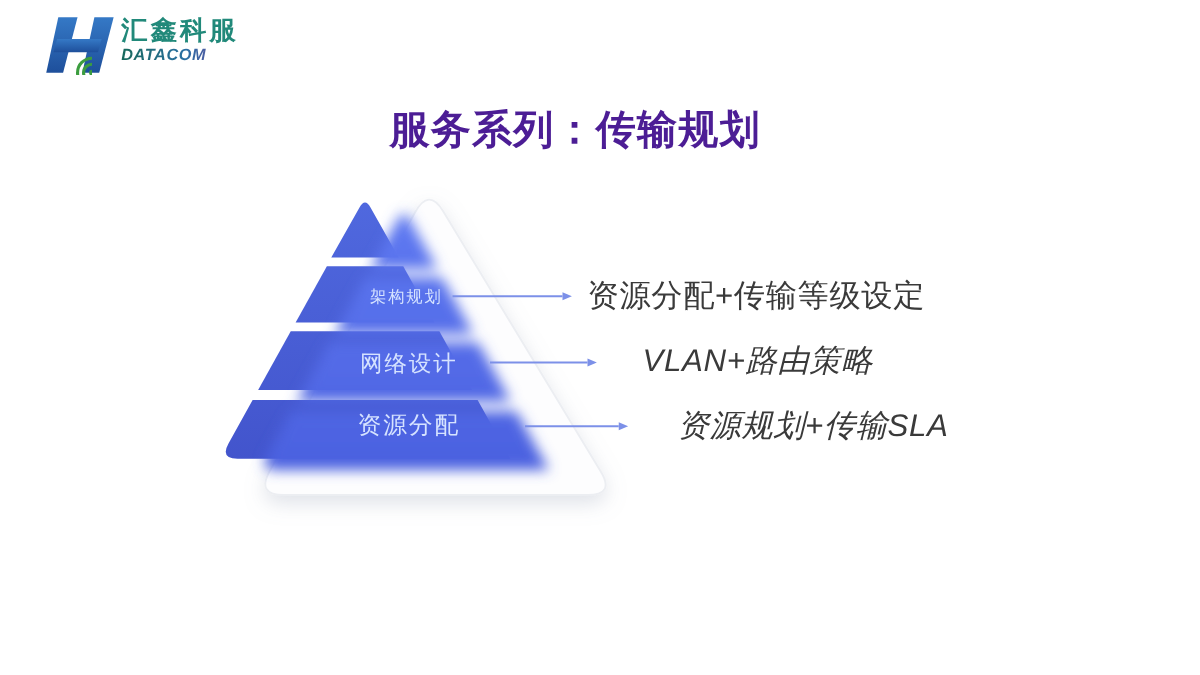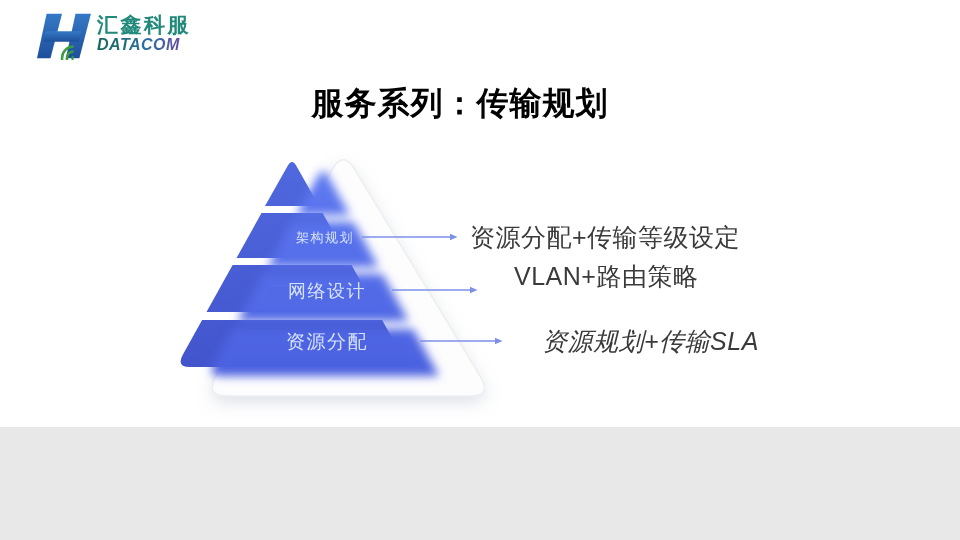--- a/index.html
+++ b/index.html
@@ -1,49 +1,49 @@
 <!DOCTYPE html>
 <html><head>
 <meta charset="utf-8">
 <style>
   html,body{margin:0;padding:0;background:#e8e8e8;}
   .slide{
-    position:relative;width:960px;height:427px;background:#ffffff;
+    position:relative;width:960px;height:540px;background:#ffffff;
     overflow:hidden;font-family:"Liberation Sans","DejaVu Sans",sans-serif;
   }
   
   .logo{position:absolute;left:33px;top:10px;display:flex;align-items:flex-start;gap:4px;}
   .logo-mark{width:60px;height:52px;display:block;}
   .logo-text{display:flex;flex-direction:column;line-height:1;padding-top:4px;}
   .logo-cn{
     font-size:21px;font-weight:bold;color:#21897A;letter-spacing:2.5px;
   }
   .logo-en{
-    margin-top:2px;font-size:16px;font-weight:800;font-style:italic;letter-spacing:.5px;
+    margin-top:2px;font-size:13px;font-weight:800;font-style:italic;letter-spacing:.5px;
     background:linear-gradient(90deg,#17695B 0%,#2B6FA3 55%,#7C3FA0 100%);
     -webkit-background-clip:text;background-clip:text;color:transparent;
   }
   
   .title{
     position:absolute;left:0;right:40px;top:82px;margin:0;text-align:center;
-    font-size:32px;font-weight:bold;color:#000000;letter-spacing:1px;
+    font-size:32px;font-weight:bold;color:#4c1d95;letter-spacing:1px;
   }
   
   .diagram{position:absolute;left:0;top:0;width:960px;height:540px;}
   .tier-label{
     fill:#D6E3FF;font-family:"Liberation Sans","DejaVu Sans",sans-serif;
     font-weight:500;letter-spacing:1.5px;
   }
   
   .annotation{
     position:absolute;color:#3A3A3A;font-size:25px;font-weight:500;
     letter-spacing:.5px;white-space:nowrap;line-height:30px;
   }
   .ann-1{left:470px;top:222px;}
-  .ann-2{left:514px;top:261px;}
+  .ann-2{left:514px;top:274px;font-style:italic;}
   .ann-3{left:542px;top:326px;font-style:italic;}
 </style>
 </head>
 <body>
 
 <div class="slide">
 
   <header class="logo">
     <svg class="logo-mark" viewBox="0 0 62 54" aria-hidden="true">
       <defs>

